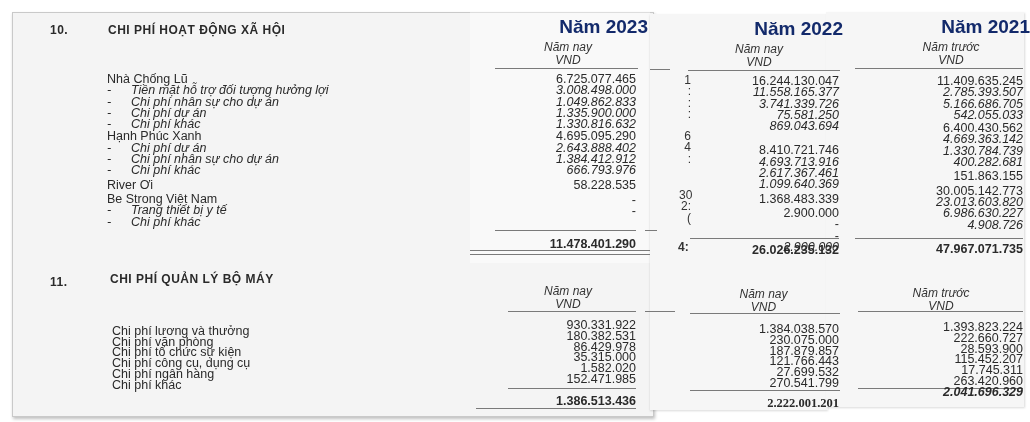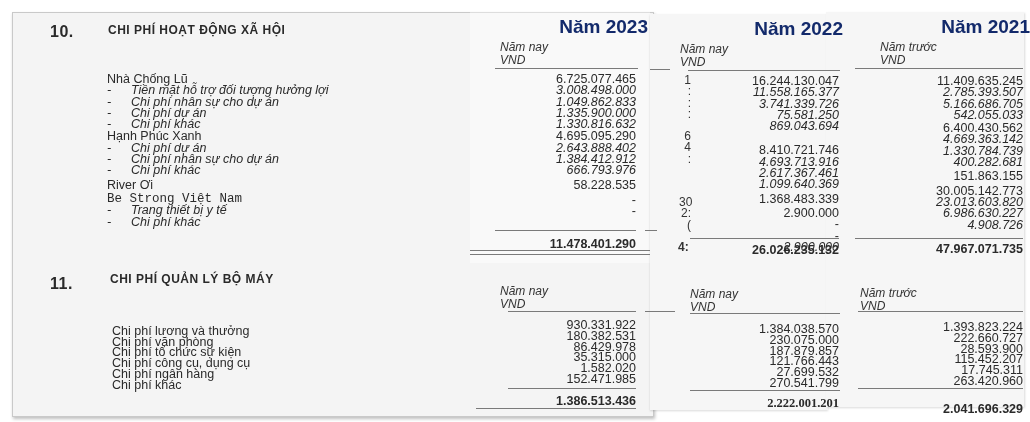--- a/index.html
+++ b/index.html
@@ -21,30 +21,30 @@
   }
   #panel-2021 {
     left: 826px; top: 12px; width: 198px; height: 395px;
     background: #f6f6f6; box-shadow: 1px 1px 2px rgba(0,0,0,0.15);
   }
   #panel-2022-strip {
     left: 470px; top: 12px; width: 180px; height: 250px; background: #f9f9f9;
     border-top: 1px solid #ddd;
   }
   .abs { position: absolute; white-space: nowrap; }
-  .sec-num { font-weight: bold; font-size: 16px; letter-spacing: 0.5px; }
+  .sec-num { font-weight: bold; font-size: 12px; letter-spacing: 0.5px; }
   .sec-title { font-weight: bold; font-size: 12px; letter-spacing: 0.5px; }
   .label-main { font-size: 12.5px; }
   .label-sub { font-style: italic; font-size: 12.5px; }
   .dash { display: inline-block; width: 24px; }
   .num { text-align: right; font-size: 12.5px; }
   .num.it { font-style: italic; }
   .num.total { font-weight: bold; }
   .year-title { font-weight: bold; font-size: 19px; color: #132a6b; text-align: right; }
-  .col-head { font-style: italic; font-size: 12px; text-align: left; line-height: 13px; color: #333; }
+  .col-head { font-style: italic; font-size: 12px; text-align: center; line-height: 13px; color: #333; }
   .hr { position: absolute; height: 1px; background: #7a7a7a; }
   .hr2 { position: absolute; height: 3px; border-top: 1px solid #7a7a7a; border-bottom: 1px solid #7a7a7a; }
   .frag { font-size: 12px; color: #333; }
 </style>
 </head>
 <body>
 
 <div class="panel" id="panel-2023"></div>
 <div class="panel" id="panel-2022-strip"></div>
 <div class="panel" id="panel-2022"></div>
@@ -79,21 +79,21 @@
   <div class="label-main">Nhà Chống Lũ</div>
   <div class="label-sub"><span class="dash">-</span><span>Tiền mặt hỗ trợ đối tượng hưởng lợi</span></div>
   <div class="label-sub"><span class="dash">-</span><span>Chi phí nhân sự cho dự án</span></div>
   <div class="label-sub"><span class="dash">-</span><span>Chi phí dự án</span></div>
   <div class="label-sub"><span class="dash">-</span><span>Chi phí khác</span></div>
   <div class="label-main" style="margin-top:1px;">Hạnh Phúc Xanh</div>
   <div class="label-sub"><span class="dash">-</span><span>Chi phí dự án</span></div>
   <div class="label-sub"><span class="dash">-</span><span>Chi phí nhân sự cho dự án</span></div>
   <div class="label-sub"><span class="dash">-</span><span>Chi phí khác</span></div>
   <div class="label-main" style="margin-top:3px;">River Ơi</div>
-  <div class="label-main" style="margin-top:3px;font-family:Liberation Mono, monospace;">Be Strong Việt Nam</div>
+  <div class="label-main" style="margin-top:3px;">Be Strong Việt Nam</div>
   <div class="label-sub"><span class="dash">-</span><span>Trang thiết bị y tế</span></div>
   <div class="label-sub"><span class="dash">-</span><span>Chi phí khác</span></div>
 </div>
 
 <div class="abs" style="left:490px; width:146px; top:74px; line-height:11.3px;">
   <div class="num">6.725.077.465</div>
   <div class="num it">3.008.498.000</div>
   <div class="num it">1.049.862.833</div>
   <div class="num it">1.335.900.000</div>
   <div class="num it">1.330.816.632</div>
@@ -111,21 +111,21 @@
 <div class="hr2" style="left:470px; width:180px; top:250px;"></div>
 
 <div class="abs frag" style="left:679px; top:75px; line-height:11.3px; text-align:right; width:12px;">
   <div>1</div>
   <div>:</div>
   <div>:</div>
   <div>:</div>
   <div style="margin-top:11px">6</div>
   <div>4</div>
   <div>:</div>
-  <div style="margin-top:32px">30</div>
+  <div style="margin-top:25px">30</div>
   <div>2:</div>
   <div>(</div>
 </div>
 <div class="abs frag" style="left:678px; top:240px; font-weight:bold;">4:</div>
 
 <div class="abs" style="left:690px; width:149px; top:76px; line-height:11.3px;">
   <div class="num">16.244.130.047</div>
   <div class="num it">11.558.165.377</div>
   <div class="num it">3.741.339.726</div>
   <div class="num it">75.581.250</div>
@@ -217,13 +217,13 @@
 
 <div class="abs" style="left:860px; width:163px; top:322px; line-height:10.8px;">
   <div class="num">1.393.823.224</div>
   <div class="num">222.660.727</div>
   <div class="num">28.593.900</div>
   <div class="num">115.452.207</div>
   <div class="num">17.745.311</div>
   <div class="num">263.420.960</div>
 </div>
 <div class="hr" style="left:858px; width:165px; top:388px;"></div>
-<div class="abs num total" style="left:860px; width:163px; top:402px;">2.041.696.329</div>
+<div class="abs num total" style="left:860px; width:163px; top:385px;font-style:italic;">2.041.696.329</div>
 
 </body></html>

